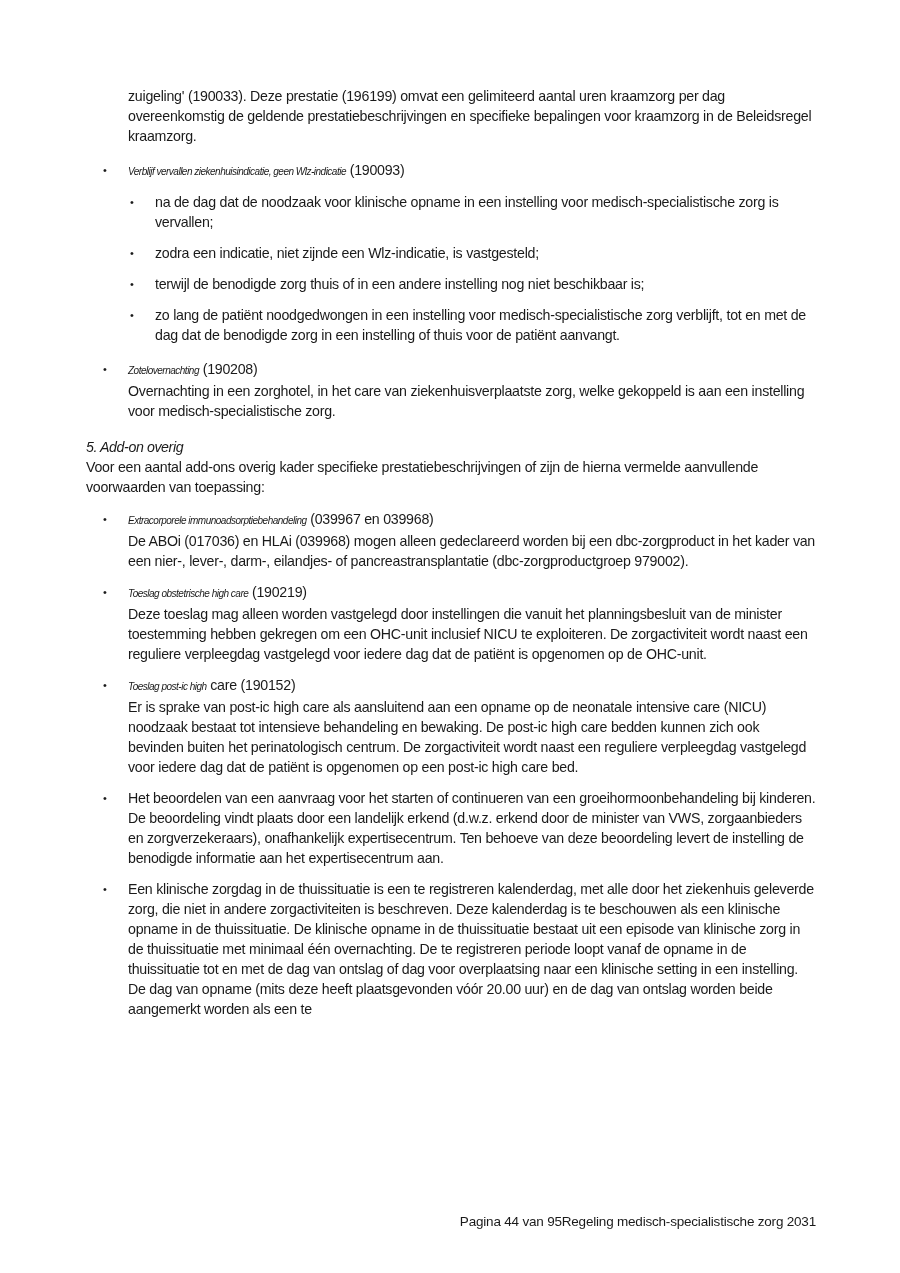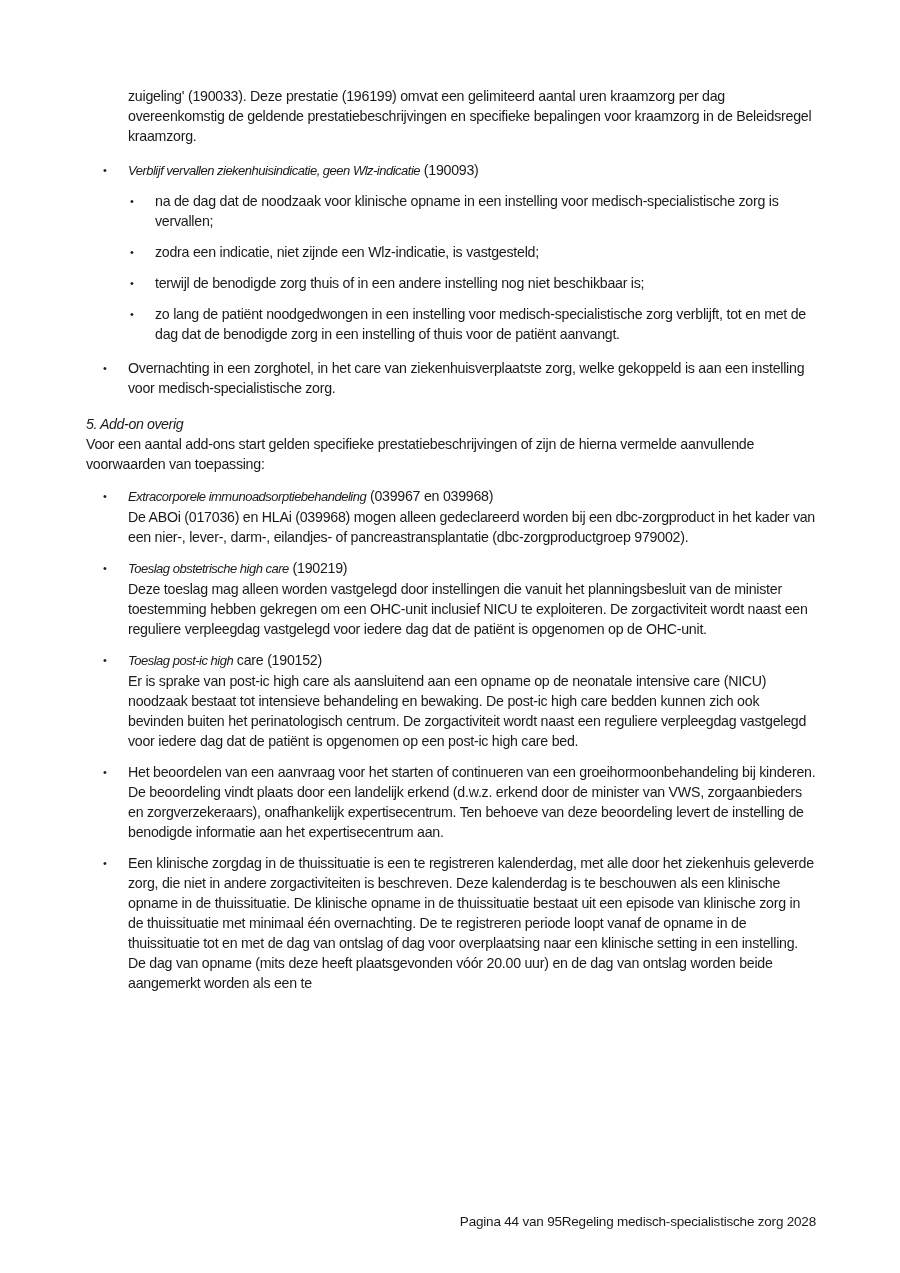--- a/index.html
+++ b/index.html
@@ -42,21 +42,21 @@
       position: relative;
       padding-left: 42px;
       letter-spacing: -0.25px;
     }
     .item .bullet {
       position: absolute;
       left: 17px;
       top: 0;
       font-size: 11px;
     }
-    .item-title i { font-style: italic; letter-spacing: -0.5px; font-size: 13px; }
+    .item-title i { font-style: italic; letter-spacing: -0.5px; font-size: 10px; }
     .sublist {
       list-style: none;
       margin: 10px 0 0 0;
       padding: 0;
     }
     .subitem {
       position: relative;
       padding-left: 27px;
       margin-bottom: 11px;
     }
@@ -111,27 +111,28 @@
           </li>
           <li class="subitem">
             <span class="bullet">•</span>
             <span>zo lang de patiënt noodgedwongen in een instelling voor medisch-specialistische zorg verblijft, tot en met de dag dat de benodigde zorg in een instelling of thuis voor de patiënt aanvangt.</span>
           </li>
         </ul>
       </li>
 
       <li class="item" style="margin-top:14px;">
         <span class="bullet">•</span>
+        <div class="item-title"><i>Zotelovernachting</i><span> (190208)</span></div>
         <p>Overnachting in een zorghotel, in het care van ziekenhuisverplaatste zorg, welke gekoppeld is aan een instelling voor medisch-specialistische zorg.</p>
       </li>
     </ul>
 
     <div style="margin-top:16px;">
       <p class="section-heading">5. Add-on overig</p>
-      <p class="section-intro">Voor een aantal add-ons start gelden specifieke prestatiebeschrijvingen of zijn de hierna vermelde aanvullende voorwaarden van toepassing:</p>
+      <p class="section-intro">Voor een aantal add-ons overig kader specifieke prestatiebeschrijvingen of zijn de hierna vermelde aanvullende voorwaarden van toepassing:</p>
     </div>
 
     <ul class="list" style="margin-top:12px;">
       <li class="item">
         <span class="bullet">•</span>
         <div class="item-title"><i>Extracorporele immunoadsorptiebehandeling</i><span> (039967 en 039968)</span></div>
         <p>De ABOi (017036) en HLAi (039968) mogen alleen gedeclareerd worden bij een dbc-zorgproduct in het kader van een nier-, lever-, darm-, eilandjes- of pancreastransplantatie (dbc-zorgproductgroep 979002).</p>
       </li>
 
       <li class="item" style="margin-top:11px;">
@@ -153,15 +154,15 @@
 
       <li class="item" style="margin-top:11px;">
         <span class="bullet">•</span>
         <p>Een klinische zorgdag in de thuissituatie is een te registreren kalenderdag, met alle door het ziekenhuis geleverde zorg, die niet in andere zorgactiviteiten is beschreven. Deze kalenderdag is te beschouwen als een klinische opname in de thuissituatie. De klinische opname in de thuissituatie bestaat uit een episode van klinische zorg in de thuissituatie met minimaal één overnachting. De te registreren periode loopt vanaf de opname in de thuissituatie tot en met de dag van ontslag of dag voor overplaatsing naar een klinische setting in een instelling. De dag van opname (mits deze heeft plaatsgevonden vóór 20.00 uur) en de dag van ontslag worden beide aangemerkt worden als een te</p>
       </li>
     </ul>
   </div>
 
   <div class="footer">
     <span>Pagina 44 van 95</span>
-    <span>Regeling medisch-specialistische zorg 2028</span>
+    <span>Regeling medisch-specialistische zorg 2031</span>
   </div>
 </div>
 
 </body></html>

